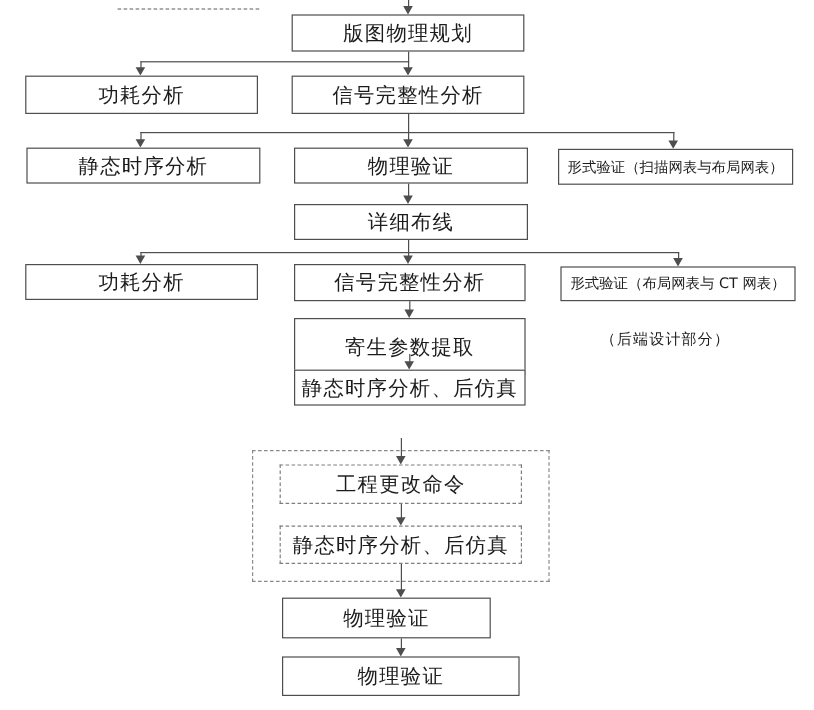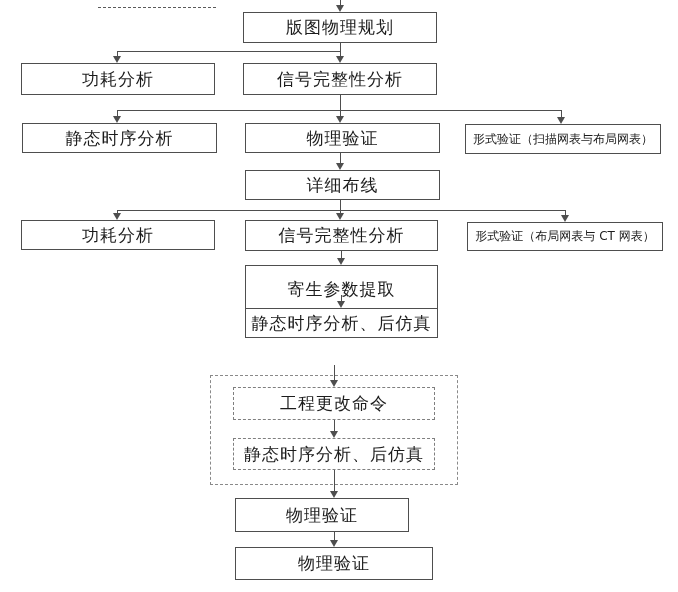--- a/index.html
+++ b/index.html
@@ -121,20 +121,21 @@
   <div class="arrow-down" data-name="arrow-down-icon" style="left:561px;top:215px;"></div>
 
   <div class="node" data-name="flow-box-power-analysis-2">功耗分析</div>
   <div class="node" data-name="flow-box-signal-integrity">信号完整性分析</div>
   <div class="node small-text" data-name="flow-box-formal-verification-ct">形式验证（布局网表与 CT 网表）</div>
 
   <div class="vline" data-name="connector-line" style="left:341px;top:251px;height:8px;"></div>
   <div class="arrow-down" data-name="arrow-down-icon" style="left:337px;top:258px;"></div>
 
   <div class="node" data-name="flow-box-parasitic-extraction">寄生参数提取</div>
+  <div class="annotation" data-name="backend-annotation">（后端设计部分）</div>
 
   <div class="vline" data-name="connector-line" style="left:341px;top:295px;height:7px;"></div>
   <div class="arrow-down" data-name="arrow-down-icon" style="left:337px;top:301px;"></div>
 
   <div class="node" data-name="flow-box-sta-post-sim-1">静态时序分析、后仿真</div>
 
   <div class="vline" data-name="connector-line" style="left:334px;top:365px;height:16px;"></div>
   <div class="arrow-down" data-name="arrow-down-icon" style="left:330px;top:380px;"></div>
 
   <div class="group-dashed" data-name="eco-dashed-group"></div>

